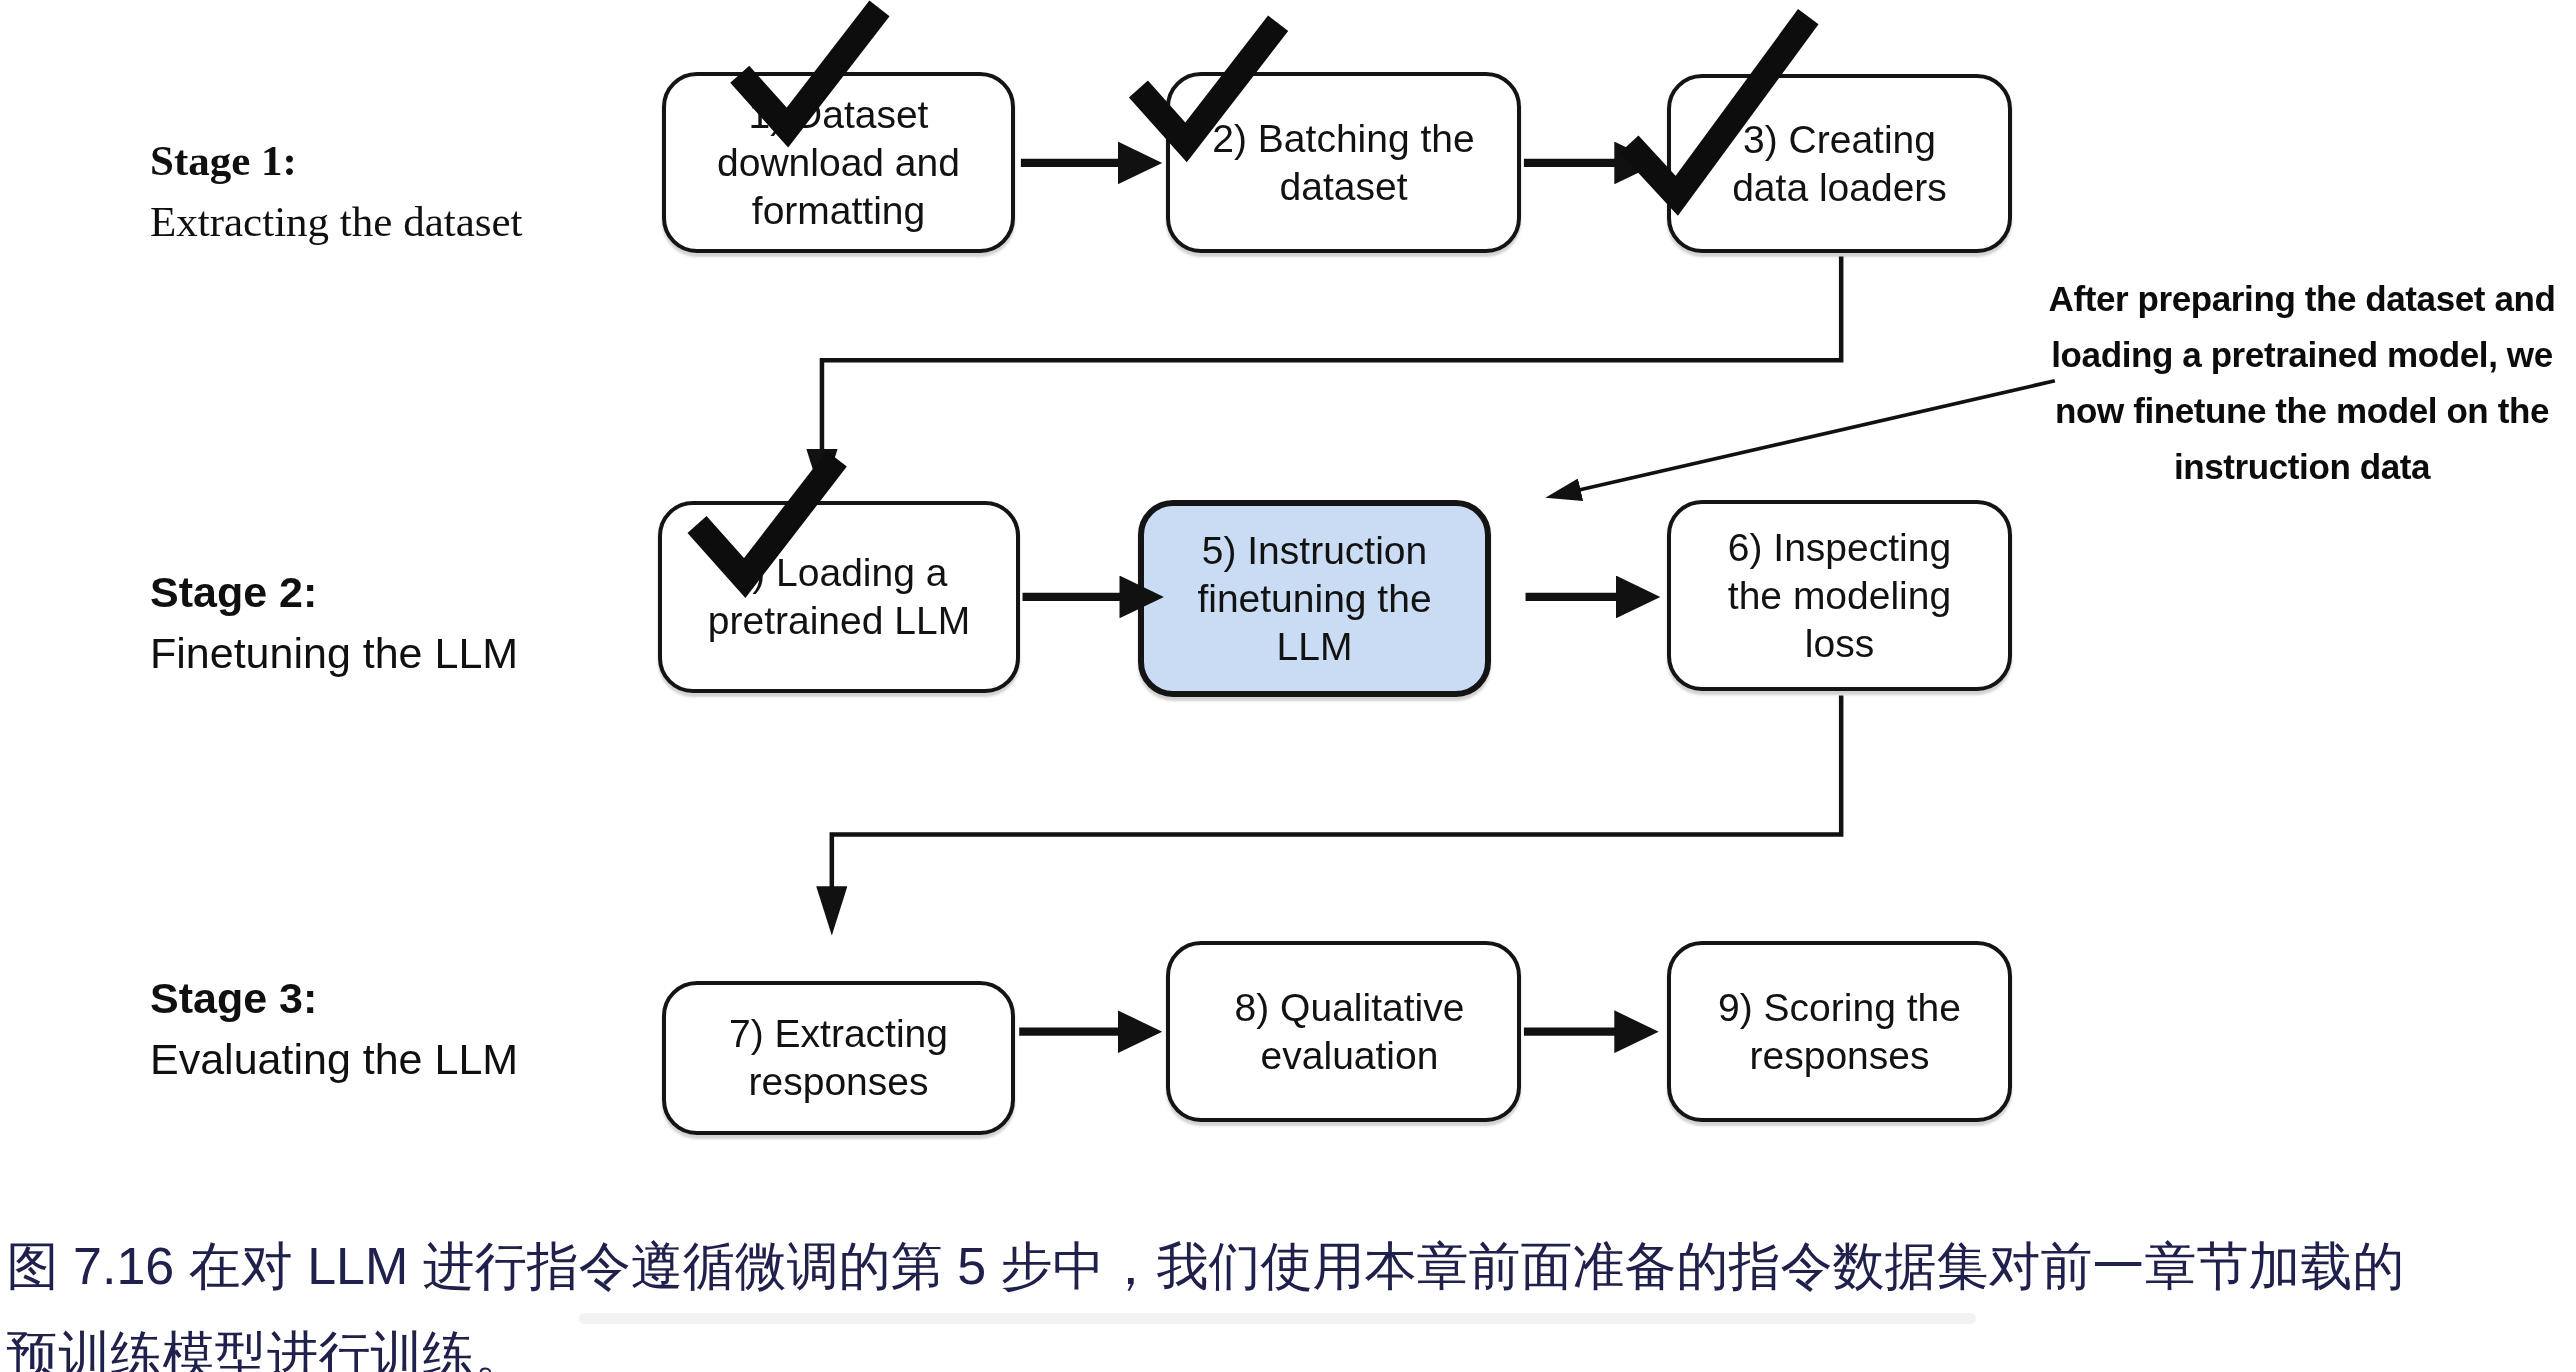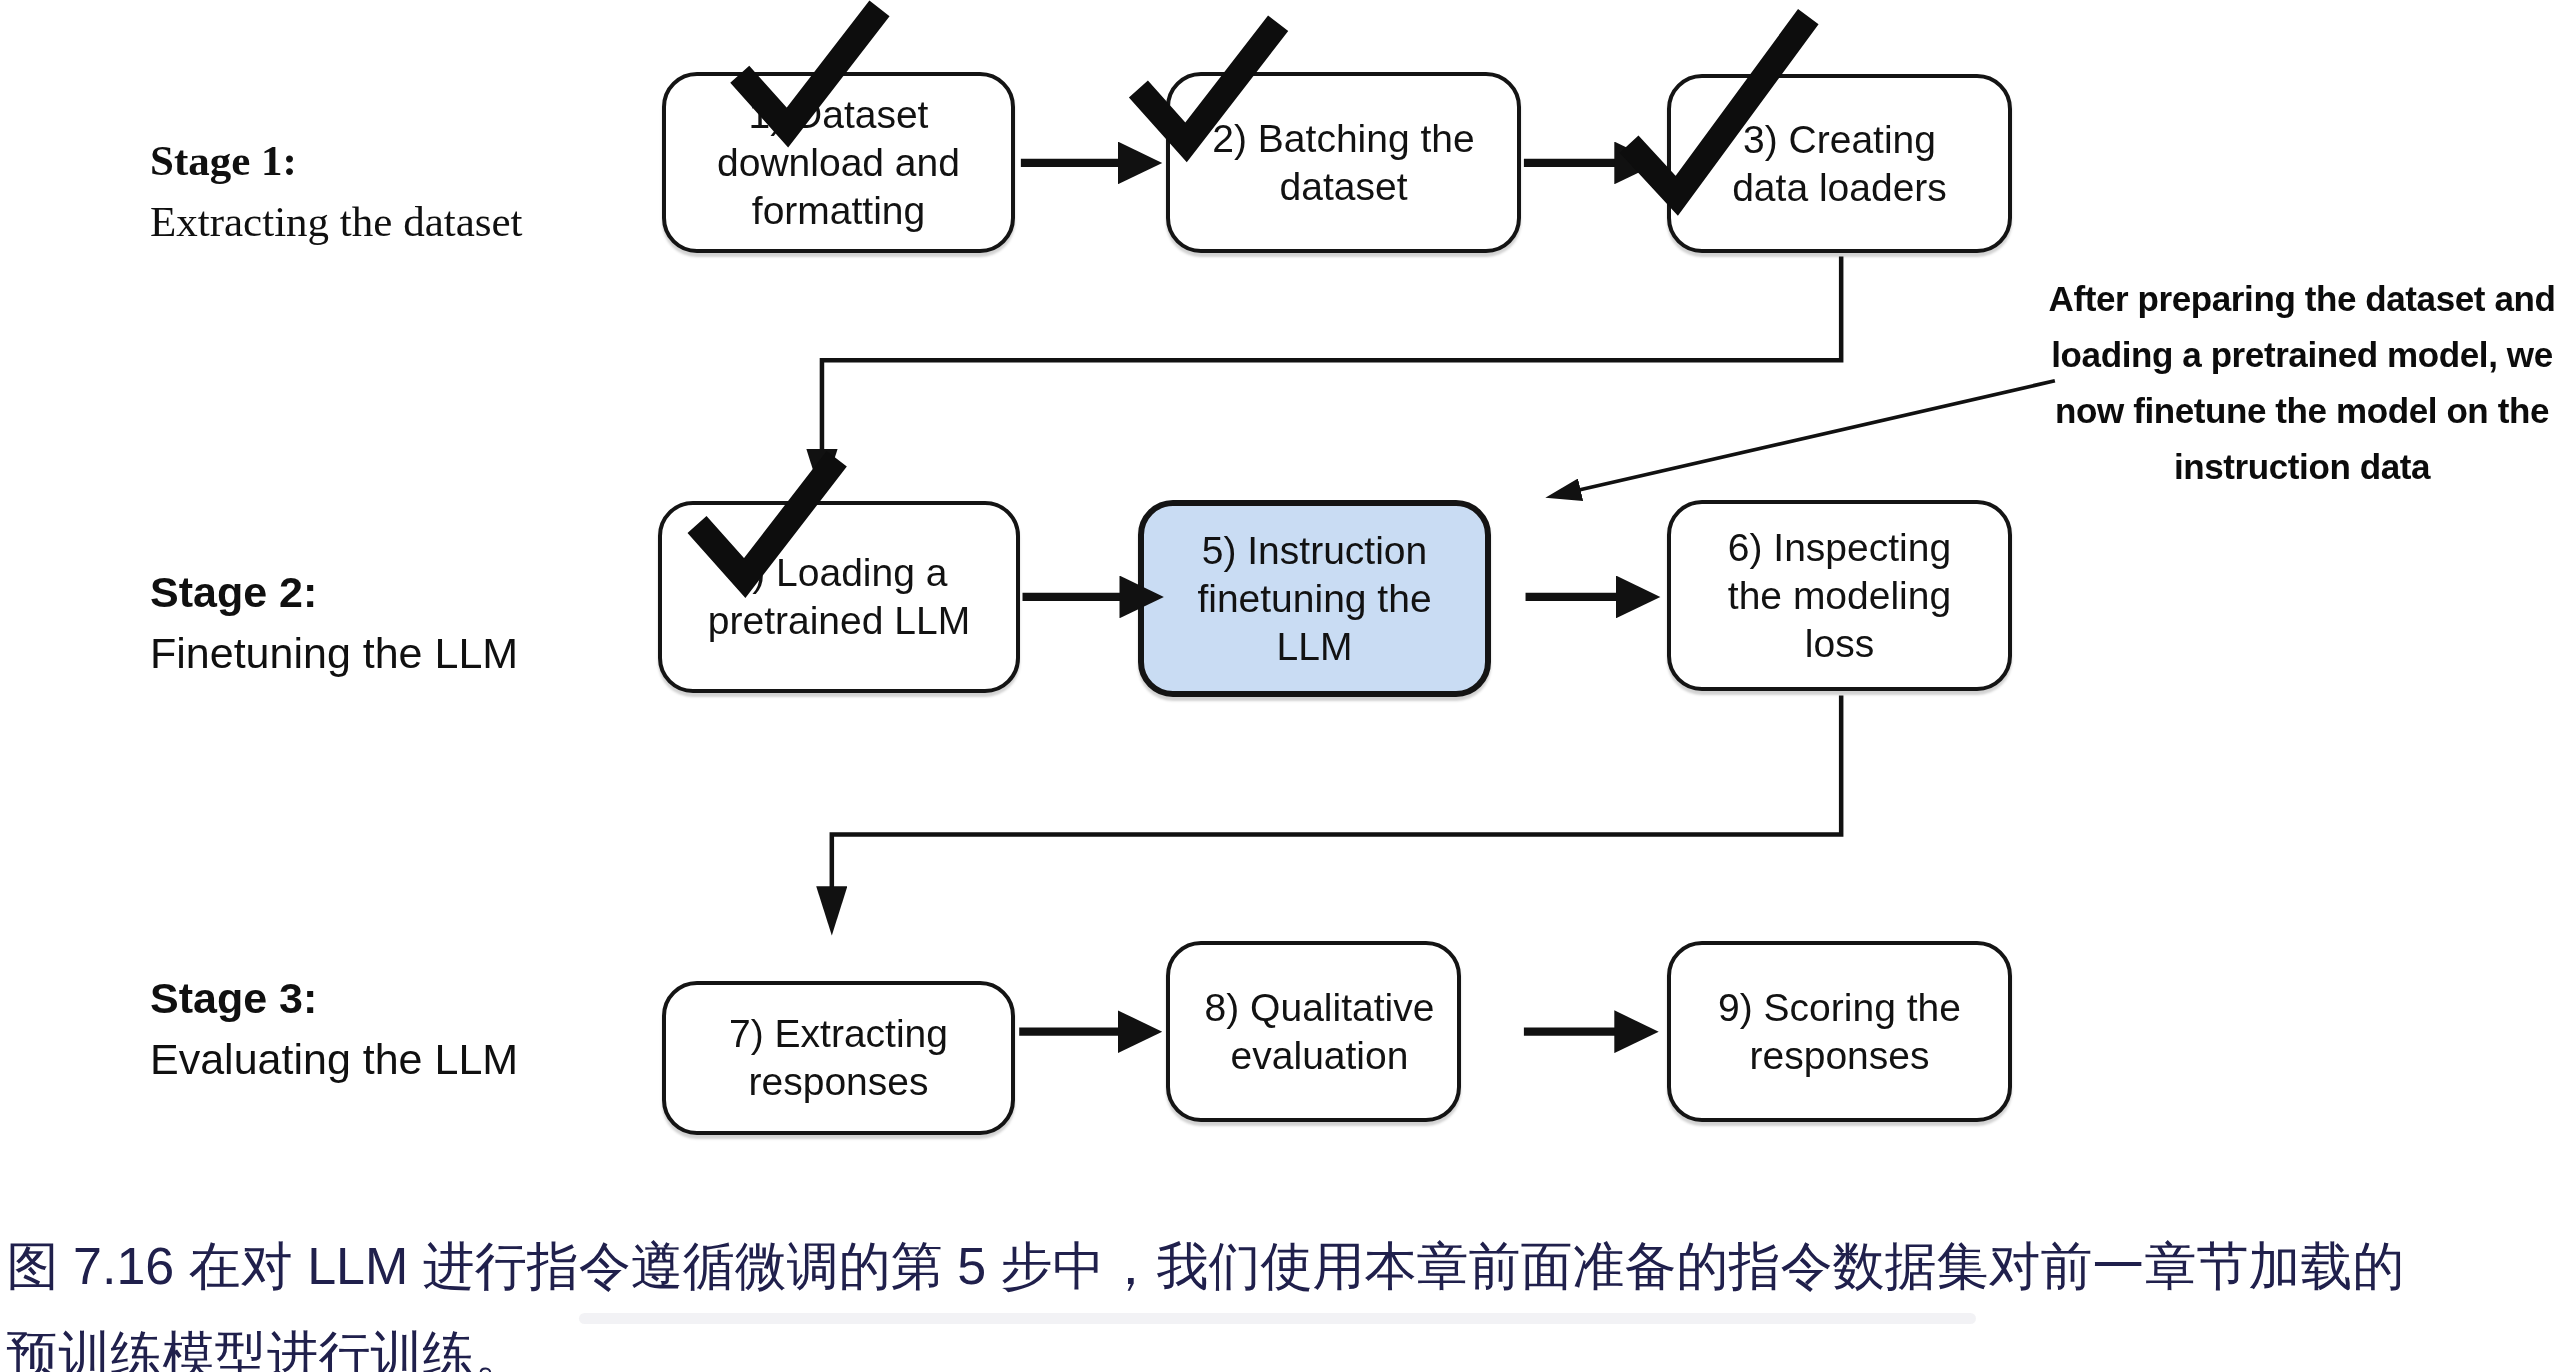--- a/index.html
+++ b/index.html
@@ -36,21 +36,21 @@
     background: #c9dcf3;
   }
   
   .b1 { left: 662px;  top: 72px;   width: 353px; height: 181px; }
   .b2 { left: 1166px; top: 72px;   width: 355px; height: 181px; }
   .b3 { left: 1667px; top: 74px;   width: 345px; height: 179px; }
   .b4 { left: 658px;  top: 501px;  width: 362px; height: 192px; }
   .b5 { left: 1138px; top: 500px;  width: 353px; height: 197px; }
   .b6 { left: 1667px; top: 500px;  width: 345px; height: 191px; }
   .b7 { left: 662px;  top: 941px; width: 353px; height: 154px; margin-top: 40px; }
-  .b8 { left: 1166px; top: 941px; width: 295px; height: 181px; padding-left: 12px; }
+  .b8 { left: 1166px; top: 941px; width: 355px; height: 181px; padding-left: 12px; }
   .b9 { left: 1667px; top: 941px; width: 345px; height: 181px; }
 
   
   .stage-label {
     position: absolute;
     left: 150px;
     width: 542px;
     color: #101010;
     font-size: 43px;
     line-height: 61px;

